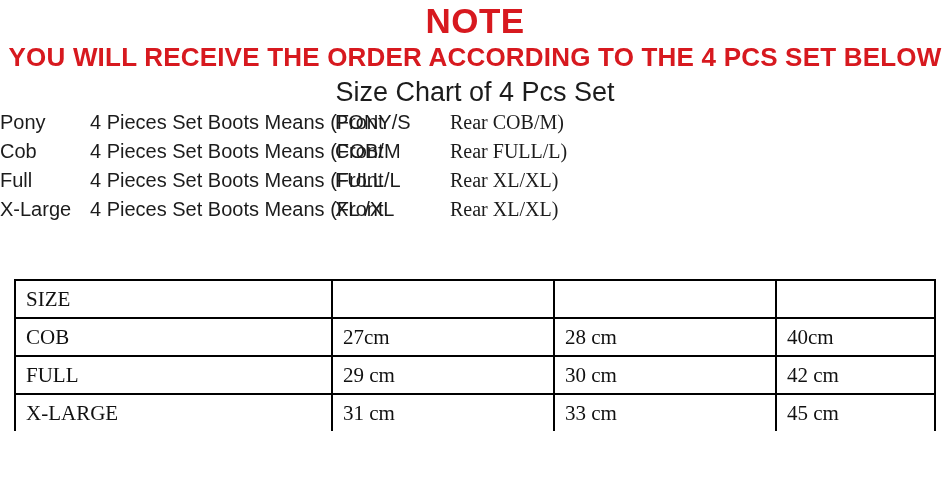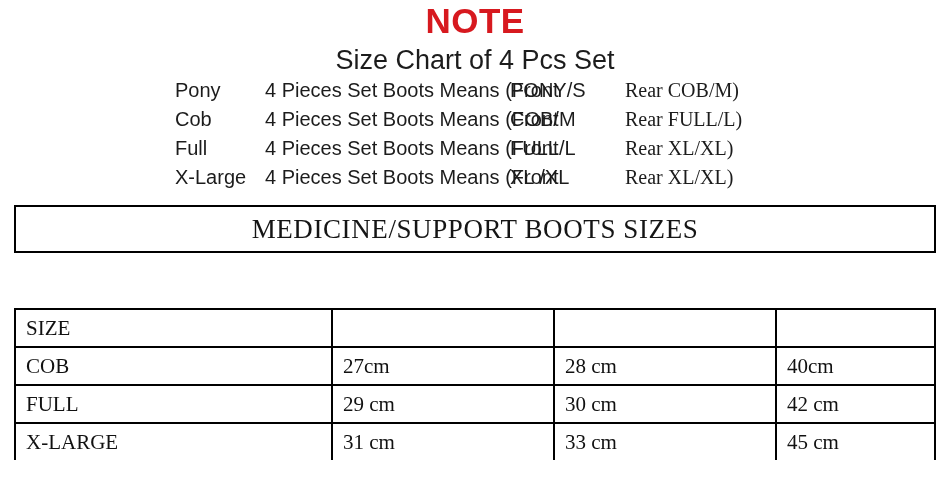--- a/index.html
+++ b/index.html
@@ -53,21 +53,20 @@
   .set-line {
     font-size: 20px;
     line-height: 29px;
     color: #1c1c1c;
     white-space: nowrap;
     display: block;
   }
   .set-line .c-size {
     display: inline-block;
     width: 90px;
-    padding-left: 175px;
     box-sizing: content-box;
   }
   .set-line .c-means {
     display: inline-block;
     width: 245px;
   }
   .set-line .c-front {
     display: inline-block;
     width: 115px;
   }
@@ -118,41 +117,39 @@
   .col-2 { width: 210px; }
   .col-3 { width: 210px; }
   .col-4 { width: auto; }
 </style>
 </head>
 <body>
 
 <div class="page">
 
   <div class="note-title">NOTE</div>
+  <div class="note-sub">YOU WILL RECEIVE THE ORDER ACCORDING TO THE 4 PCS SET BELOW</div>
 
   <div class="size-chart-heading">Size Chart of 4 Pcs Set</div>
 
   <div class="set-lines">
     <div class="set-line">
       <span class="c-size">Pony</span><span class="c-means">4 Pieces Set Boots Means (Front</span><span class="c-front">PONY/S</span><span class="c-rear">Rear COB/M)</span>
     </div>
     <div class="set-line">
       <span class="c-size">Cob</span><span class="c-means">4 Pieces Set Boots Means (Front</span><span class="c-front">COB/M</span><span class="c-rear">Rear FULL/L)</span>
     </div>
     <div class="set-line">
       <span class="c-size">Full</span><span class="c-means">4 Pieces Set Boots Means (Front</span><span class="c-front">FULL/L</span><span class="c-rear">Rear XL/XL)</span>
     </div>
     <div class="set-line">
       <span class="c-size">X-Large</span><span class="c-means">4 Pieces Set Boots Means (Front</span><span class="c-front">XL /XL</span><span class="c-rear">Rear XL/XL)</span>
     </div>
   </div>
 
-  <div class="banner">
-    <div class="banner-text">MEDICINE/SUPPORT BOOTS SIZES</div>
-  </div>
 
   <div class="table-wrap">
     <table class="sizes">
       <tbody>
           <tr>
         <td class="col-1">SIZE</td>
         <td class="col-2"></td>
         <td class="col-3"></td>
         <td class="col-4"></td>
       </tr>

